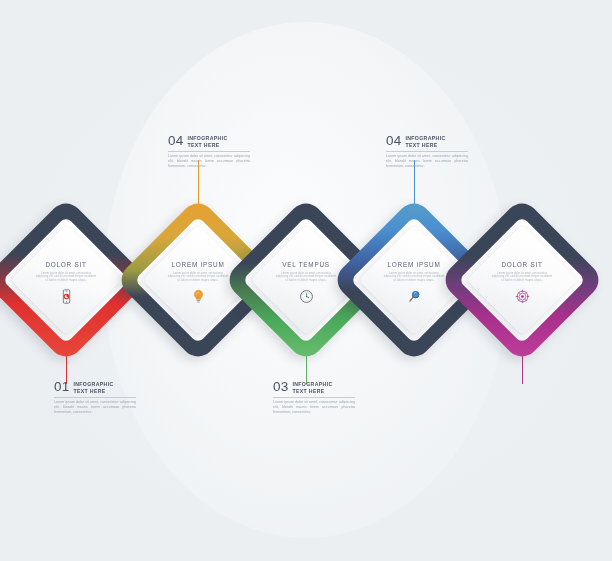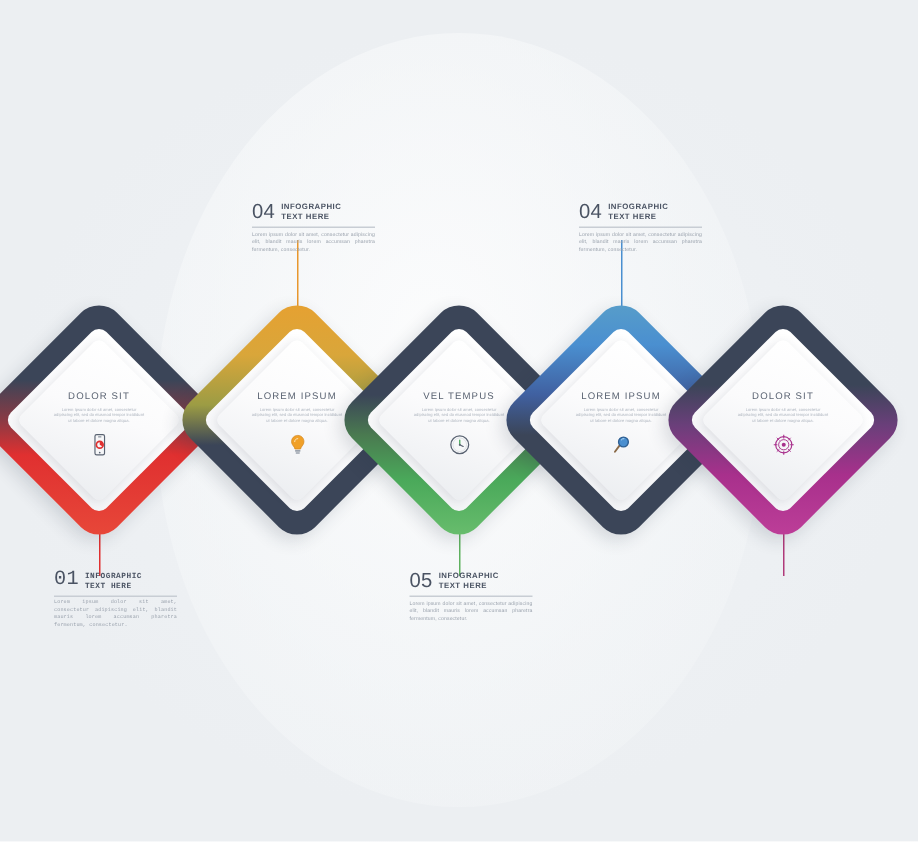--- a/index.html
+++ b/index.html
@@ -315,35 +315,35 @@
       <div class="callout-num">04</div>
       <div>
         <div class="callout-title">INFOGRAPHIC</div>
         <div class="callout-title">TEXT HERE</div>
       </div>
     </div>
     <div class="callout-rule"></div>
     <div class="callout-body">Lorem ipsum dolor sit amet, consectetur adipiscing elit, blandit mauris lorem accumsan pharetra fermentum, consectetur.</div>
   </div>
 
-  <div class="callout" style="left:36px; top:380px;font-family:Liberation Mono, monospace;">
+  <div class="callout" style="left:54px; top:380px;">
     <div class="callout-head">
       <div class="callout-num">01</div>
       <div>
         <div class="callout-title">INFOGRAPHIC</div>
         <div class="callout-title">TEXT HERE</div>
       </div>
     </div>
     <div class="callout-rule"></div>
     <div class="callout-body">Lorem ipsum dolor sit amet, consectetur adipiscing elit, blandit mauris lorem accumsan pharetra fermentum, consectetur.</div>
   </div>
 
   <div class="callout" style="left:273px; top:380px;">
     <div class="callout-head">
-      <div class="callout-num">05</div>
+      <div class="callout-num">03</div>
       <div>
         <div class="callout-title">INFOGRAPHIC</div>
         <div class="callout-title">TEXT HERE</div>
       </div>
     </div>
     <div class="callout-rule"></div>
     <div class="callout-body">Lorem ipsum dolor sit amet, consectetur adipiscing elit, blandit mauris lorem accumsan pharetra fermentum, consectetur.</div>
   </div>
 
 

